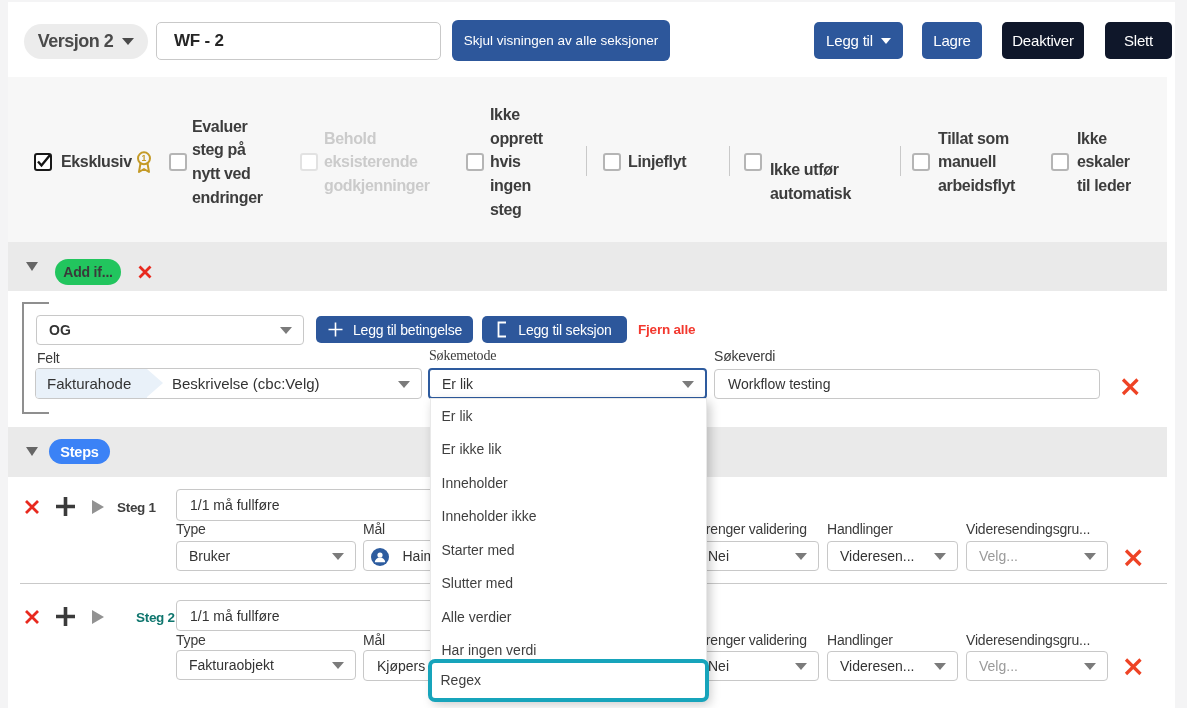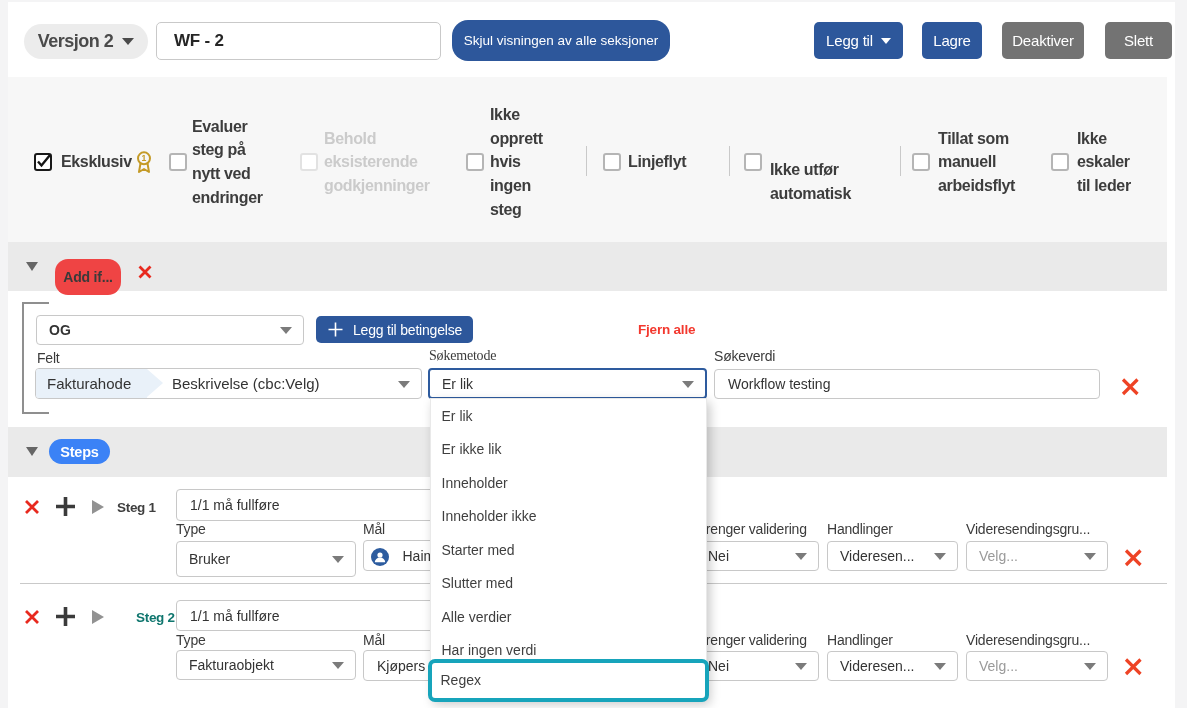--- a/index.html
+++ b/index.html
@@ -5,21 +5,21 @@
   * { margin:0; padding:0; box-sizing:border-box; }
   html,body { width:1187px; height:708px; overflow:hidden; }
   body { font-family:"Liberation Sans", sans-serif; background:#f4f4f5; }
   #app { position:relative; width:1187px; height:708px; }
   .abs { position:absolute; }
   .card { position:absolute; left:8px; top:2px; width:1167px; height:706px; background:#fff; }
   .band { position:absolute; left:8px; width:1159px; }
   .btn { position:absolute; display:flex; align-items:center; justify-content:center; color:#fff; font-size:15px; letter-spacing:-0.2px; border-radius:5px; }
   .btn.sm { font-size:14px; }
   .blue { background:#2d579b; }
-  .red  { background:#737373; }
+  .red  { background:#0f172a; }
   .cb { position:absolute; width:18px; height:18px; background:#fff; border:2px solid #b5b5b5; border-radius:3px; }
   .cb.dis { border-color:#e2e2e2; }
   .cb.on { border-color:#191919; }
   .cblab { position:absolute; font-size:16px; font-weight:bold; color:#3d3d3d; line-height:23.7px; letter-spacing:-0.35px; }
   .cblab.dis { color:#cbcbcb; }
   .vsep { position:absolute; width:1px; height:30px; top:146px; background:#c9c9c9; }
   .lbl { position:absolute; font-size:14px; font-weight:400; color:#3b3b3b; letter-spacing:-0.2px; }
   .sel { position:absolute; background:#fff; border:1px solid #c8c8c8; border-radius:4px; font-size:14px; color:#333; display:flex; align-items:center; overflow:hidden; }
   .sel .txt { padding-left:12px; white-space:nowrap; }
   .caret { position:absolute; right:11px; top:50%; margin-top:-3px; width:0; height:0; border-left:6px solid transparent; border-right:6px solid transparent; border-top:7px solid #7b7b7b; }
@@ -35,21 +35,21 @@
 <div id="app">
   <div class="card"></div>
 
   <div class="abs" style="left:24px; top:24px; width:124px; height:35px; background:#ececec; border-radius:17.5px; display:flex; align-items:center; justify-content:center; gap:9px;">
     <span style="font-size:18px; font-weight:bold; color:#4a4a4a; letter-spacing:-0.5px;">Versjon 2</span>
     <span style="width:0;height:0;border-left:6px solid transparent;border-right:6px solid transparent;border-top:7px solid #4a4a4a;"></span>
   </div>
   <div class="abs" style="left:156px; top:22px; width:285px; height:38px; background:#fff; border:1px solid #c9c9c9; border-radius:5px; display:flex; align-items:center;">
     <span style="padding-left:17px; font-size:17px; font-weight:bold; color:#262626; letter-spacing:-0.2px;">WF - 2</span>
   </div>
-  <div class="btn blue" style="left:452px; top:20px; width:218px; height:41px; border-radius:16px; font-size:13.5px; letter-spacing:0;">Skjul visningen av alle seksjoner</div>
+  <div class="btn blue" style="left:452px; top:20px; width:218px; height:41px; border-radius:6px; font-size:13.5px; letter-spacing:0;">Skjul visningen av alle seksjoner</div>
   <div class="btn blue" style="left:814px; top:22px; width:89px; height:37px; gap:8px;">Legg til <span style="width:0;height:0;border-left:5.5px solid transparent;border-right:5.5px solid transparent;border-top:6.5px solid #fff;"></span></div>
   <div class="btn blue" style="left:922px; top:22px; width:60px; height:37px;">Lagre</div>
   <div class="btn red" style="left:1002px; top:22px; width:82px; height:37px;">Deaktiver</div>
   <div class="btn red" style="left:1105px; top:22px; width:67px; height:37px;">Slett</div>
 
   <div class="band" style="top:77px; height:165px; background:#f7f7f7;"></div>
 
   <div class="cb on" style="left:34px; top:153px;">
     <svg width="18" height="18" viewBox="0 0 18 18" style="position:absolute;left:-1px;top:-3px;">
         <polyline points="3,9.5 6.5,13.5 15,3" fill="none" stroke="#151515" stroke-width="2.4"></polyline>
@@ -81,39 +81,45 @@
 
   <div class="vsep" style="left:900px;"></div>
   <div class="cb" style="left:912px; top:153px;"></div>
   <div class="cblab" style="left:938px; top:126.5px;">Tillat som<br>manuell<br>arbeidsflyt</div>
 
   <div class="cb" style="left:1051px; top:153px;"></div>
   <div class="cblab" style="left:1077px; top:126.5px;">Ikke<br>eskaler<br>til leder</div>
 
   <div class="band" style="top:242px; height:49px; background:#eaeaea;"></div>
   <div class="abs tri-d" style="left:26px; top:262px;"></div>
-  <div class="abs" style="left:55px; top:259px; width:66px; height:36px; background:#ef4444; border-radius:13px; display:flex; align-items:center; justify-content:center; font-size:14px; font-weight:600; color:#3a3a3a; letter-spacing:-0.2px;">Add if...</div>
+  <div class="abs" style="left:55px; top:259px; width:66px; height:26px; background:#22c55e; border-radius:13px; display:flex; align-items:center; justify-content:center; font-size:14px; font-weight:600; color:#3a3a3a; letter-spacing:-0.2px;">Add if...</div>
   <svg class="xicon" style="left:137px; top:263.5px;" width="16" height="16" viewBox="0 0 16 16">
       <path d="M2.5 2.5 13.5 13.5 M13.5 2.5 2.5 13.5" stroke="#e8291e" stroke-width="2.8"></path>
     </svg>
 
   <div class="abs" style="left:22px; top:302px; width:2px; height:112px; background:#8f8f8f;"></div>
   <div class="abs" style="left:22px; top:302px; width:27px; height:2px; background:#8f8f8f;"></div>
   <div class="abs" style="left:22px; top:412px; width:27px; height:2px; background:#8f8f8f;"></div>
 
   <div class="sel" style="left:36px; top:315px; width:268px; height:30px;">
       <span class="txt" style="font-weight:600; font-size:14px;">OG</span>
       <span class="caret"></span>
     </div>
 
   <div class="btn blue sm" style="left:316px; top:316px; width:157px; height:27px; gap:9px;">
     <svg width="17" height="17" viewBox="0 0 17 17">
         <path d="M8.5 1.5 V15.5 M1.5 8.5 H15.5" stroke="#fff" stroke-width="1.6"></path>
       </svg>
     <span>Legg til betingelse</span>
+  </div>
+  <div class="btn blue sm" style="left:482px; top:316px; width:145px; height:27px; gap:11px;">
+    <svg width="10" height="17" viewBox="0 0 10 17">
+        <path d="M9 1.5 H1.5 V15.5 H9" stroke="#fff" stroke-width="1.8" fill="none"></path>
+      </svg>
+    <span>Legg til seksjon</span>
   </div>
   <div class="abs" style="left:638px; top:322px; font-size:13.5px; font-weight:600; color:#f3382e; letter-spacing:-0.2px;">Fjern alle</div>
 
   <div class="lbl" style="left:37px; top:350px;">Felt</div>
   <div class="lbl" style="left:429px; top:348px;font-family:Liberation Serif, serif;">Søkemetode</div>
   <div class="lbl" style="left:714px; top:348px;">Søkeverdi</div>
 
   <div class="sel" style="left:35px; top:368px; width:386.5px; height:31px;">
     <div style="position:absolute; left:0; top:0; width:111px; height:29px; background:#e9f1f9;"></div>
     <div style="position:absolute; left:111px; top:0; width:0; height:0; border-top:14.5px solid transparent; border-bottom:14.5px solid transparent; border-left:16px solid #e9f1f9;"></div>
@@ -145,21 +151,21 @@
       <path d="M10.5 1 V20 M1 10.5 H20" stroke="#3b3b3b" stroke-width="3.6"></path>
     </svg>
   <div class="abs tri-r" style="left:92px; top:500px;"></div>
   <div class="abs" style="left:117px; top:500px; font-size:13.5px; font-weight:bold; color:#3f3f3f; letter-spacing:-0.3px;">Steg 1</div>
 
   <div class="inp" style="left:176px; top:489px; width:450px; height:32px;">
       <span class="txt">1/1 må fullføre</span>
     </div>
 
   <div class="lbl" style="left:176px; top:521px;">Type</div>
-  <div class="sel" style="left:176px; top:541px; width:180px; height:36px;">
+  <div class="sel" style="left:176px; top:541px; width:180px; height:30px;">
       <span class="txt">Bruker</span>
       <span class="caret"></span>
     </div>
 
   <div class="lbl" style="left:363px; top:521px;">Mål</div>
   <div class="sel" style="left:363px; top:540px; width:263px; height:31px;">
     <div style="position:absolute; left:6.5px; top:7px; width:18px; height:18px; border-radius:50%; background:#2d5c9f;">
       <svg width="18" height="18" viewBox="0 0 18 18">
           <circle cx="9" cy="7" r="2.6" fill="#fff"></circle>
           <path d="M3.8 14.2 a5.2 4.6 0 0 1 10.4 0 Z" fill="#fff"></path>

